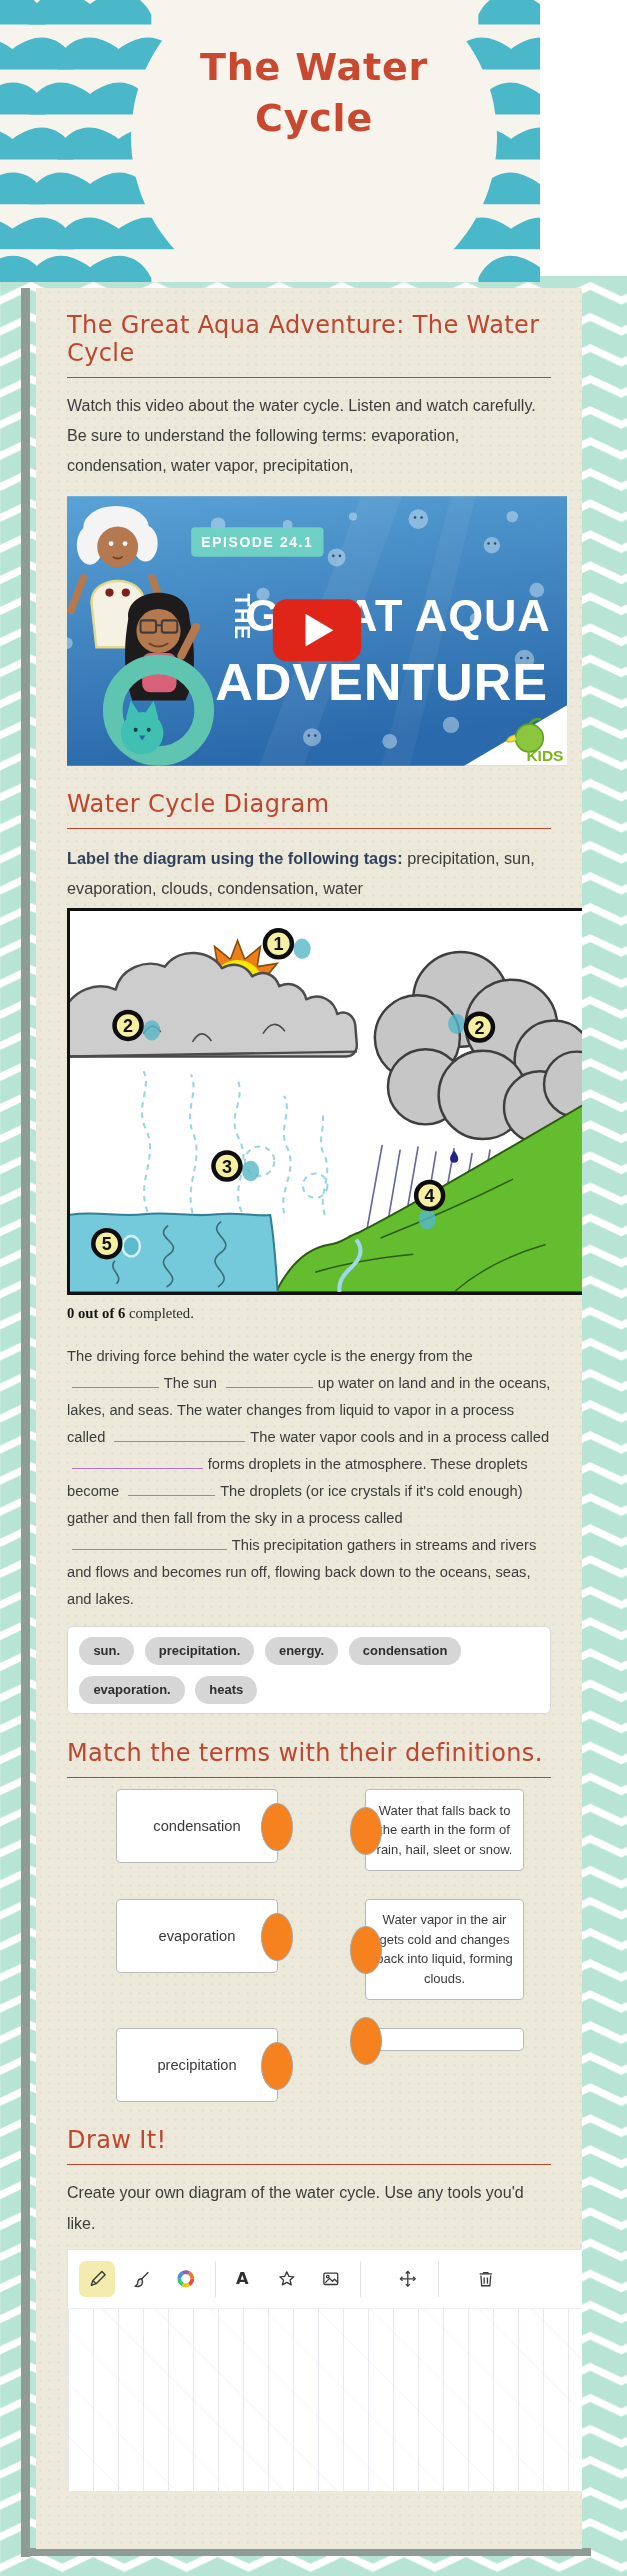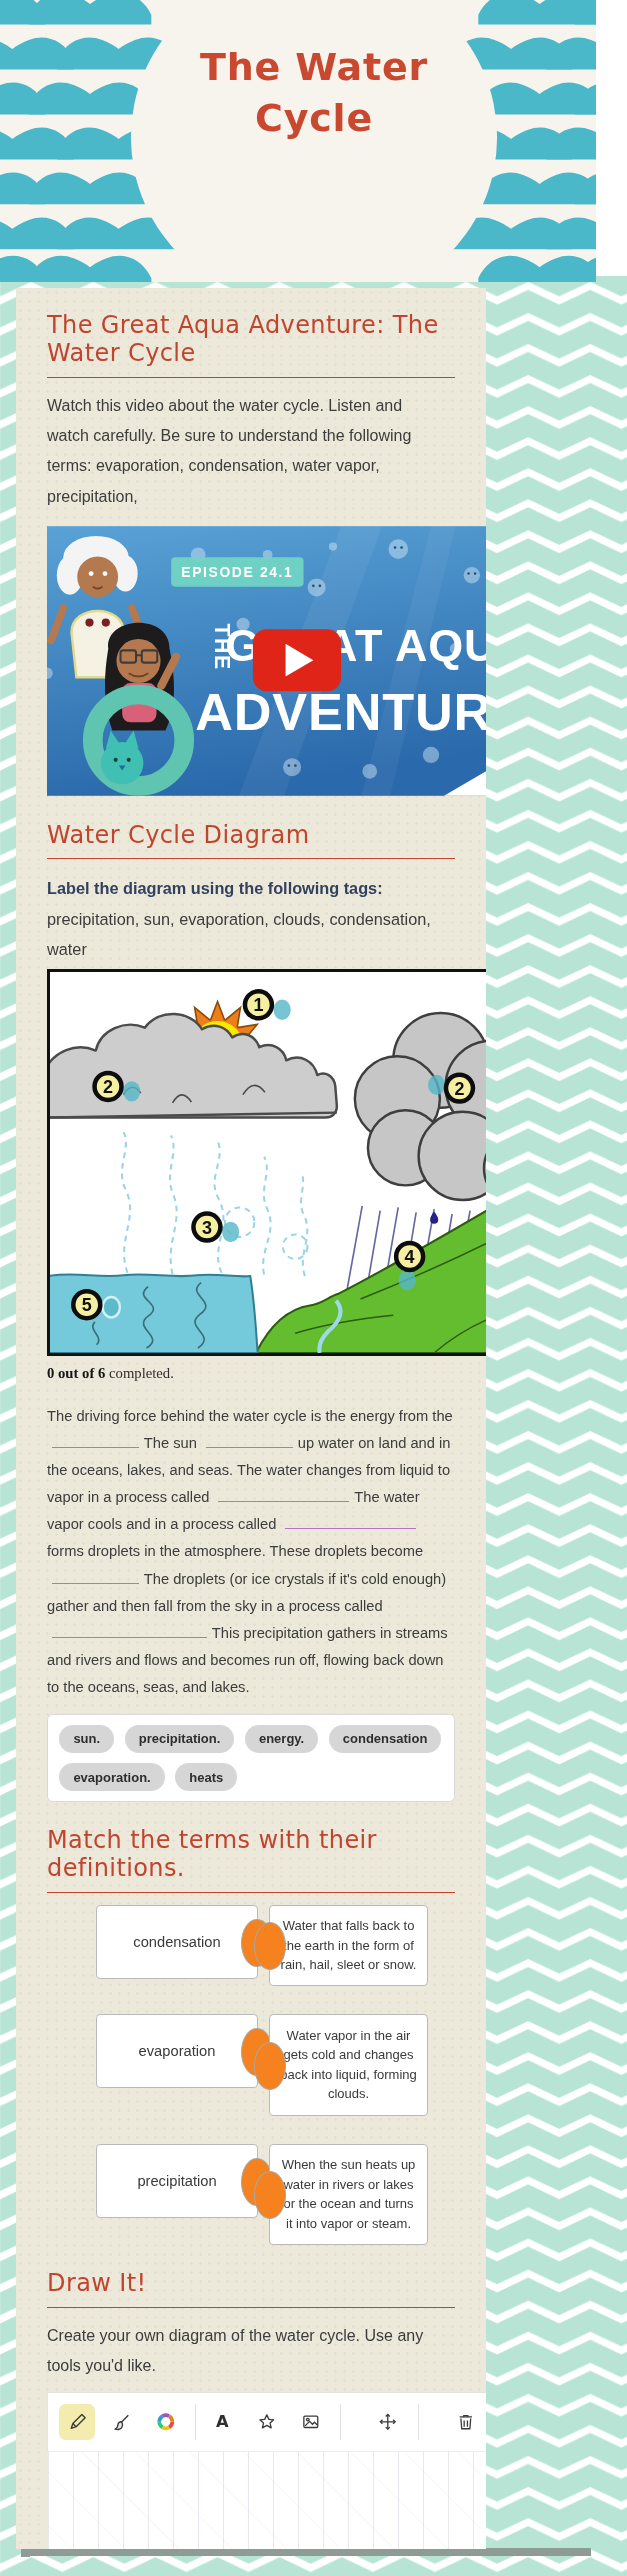--- a/index.html
+++ b/index.html
@@ -1,29 +1,29 @@
 <!DOCTYPE html>
 <html style="font-size:13px"><head>
 <meta charset="utf-8">
 <style>
   html,body{margin:0;padding:0;background:#fff;}
   body{width:628px;height:2576px;position:relative;overflow:hidden;
        font-family:"Liberation Sans",sans-serif;color:#3f3f3f;}
   
   .chevron-bg{position:absolute;left:0;top:276px;width:628px;height:2300px;}
   
-  .banner{position:absolute;left:0;top:0;width:596px;height:282px;background:#f7f4ee;overflow:hidden;}
+  .banner{position:absolute;left:0;top:0;width:540px;height:282px;background:#f7f4ee;overflow:hidden;}
   .banner svg{position:absolute;left:0;top:0;}
   .banner-title{position:absolute;left:0;top:42px;width:628px;text-align:center;
      color:#c8492f;font-size:38px;font-weight:bold;line-height:1.35;letter-spacing:0.8px;
      font-family:"DejaVu Sans",sans-serif;}
   
   .shadow-left{position:absolute;left:21px;top:288px;width:9px;height:2269px;background:#8e9c95;}
   .shadow-bottom{position:absolute;left:21px;top:2548px;width:570px;height:8.2px;background:#8e9c95;}
-  .card{position:absolute;left:16px;top:288px;width:470px;height:2261px;background:#ece8da;
+  .card{position:absolute;left:36px;top:288px;width:546px;height:2261px;background:#ece8da;
         background-image:radial-gradient(rgba(122,110,78,.07) 1px,transparent 1.1px);
         background-size:9px 9px;overflow:hidden;box-sizing:border-box;
         padding:11.4px 31px 0 31px;}
   .section-heading{font-family:"DejaVu Sans",sans-serif;font-weight:400;color:#c0452e;
         font-size:24px;letter-spacing:0.4px;margin:24.5px 0 0 0;padding:0 0 9.8px 0;
         border-bottom:0.8px solid #c0452e;line-height:28px;}
   .section-heading.first{margin-top:11.4px;}
   p.body-text{font-size:16px;line-height:1.9;margin:13px 8px 0 0;color:#3c3c3c;}
   
   .video-thumb{position:relative;width:500px;height:270px;margin-top:14px;}
@@ -387,21 +387,20 @@
             <p>Water vapor in the air gets cold and changes back into liquid, forming clouds.</p>
           </div>
         </div>
         <div class="match-row">
           <div class="term-box">
             <span>precipitation</span>
             <span class="connector right"></span>
           </div>
           <div class="def-box">
             <span class="connector left"></span>
-            <p>When the sun heats up water in rivers or lakes or the ocean and turns it into vapor or steam.</p>
           </div>
         </div>
       </div>
   </section>
 
   <section>
     <h2 class="section-heading">Draw It!</h2>
     <p class="body-text">Create your own diagram of the water cycle. Use any tools you'd like.</p>
     <div class="draw-toolbar" id="draw-toolbar">
         <div class="tool-btn active">

